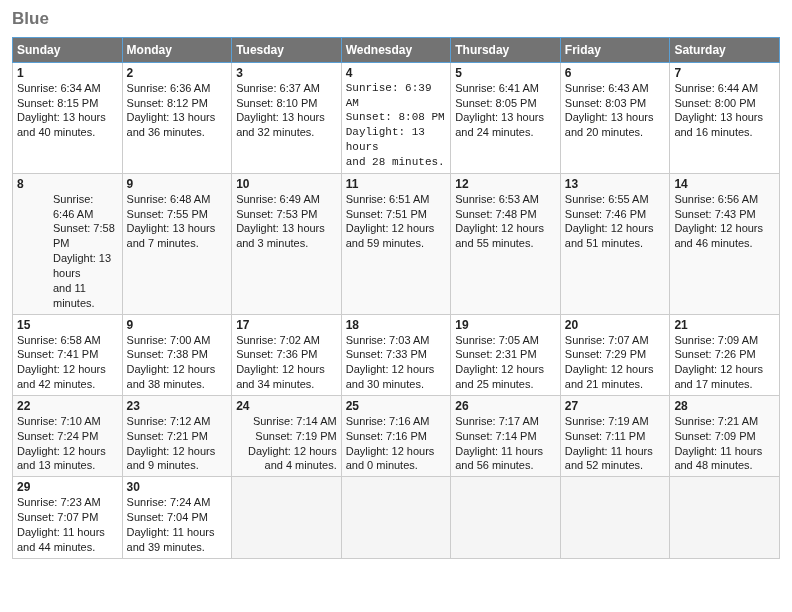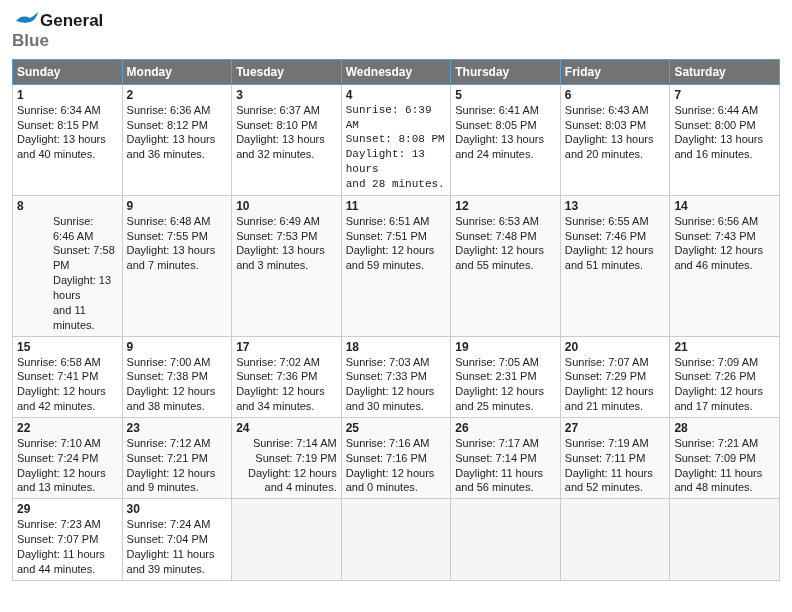--- a/index.html
+++ b/index.html
@@ -76,26 +76,20 @@
       font-size: 11px;
     }
   </style>
 </head>
 <body>
 
 <div class="container">
   <div class="header">
     <div class="logo">
   <div style="display:flex;flex-direction:column;align-items:flex-start;line-height:1.1;">
-    <div style="display:flex;align-items:center;">
-      <svg width="28" height="22" viewBox="0 0 28 22">
-        <path d="M4 11 Q10 4 18 8 Q22 6 26 2 Q24 10 18 12 Q12 14 4 11Z" fill="#1a7fc1"></path>
-      </svg>
-      <span style="font-size:17px;font-weight:bold;color:#1a1a1a;">General</span>
-    </div>
     <span style="font-size:17px;font-weight:bold;color:#737373;margin-left:0;">Blue</span>
   </div>
 </div>
     <div class="title-block">
       <div class="month-title"></div>
       <div class="location"></div>
     </div>
   </div>
 
   <table>

